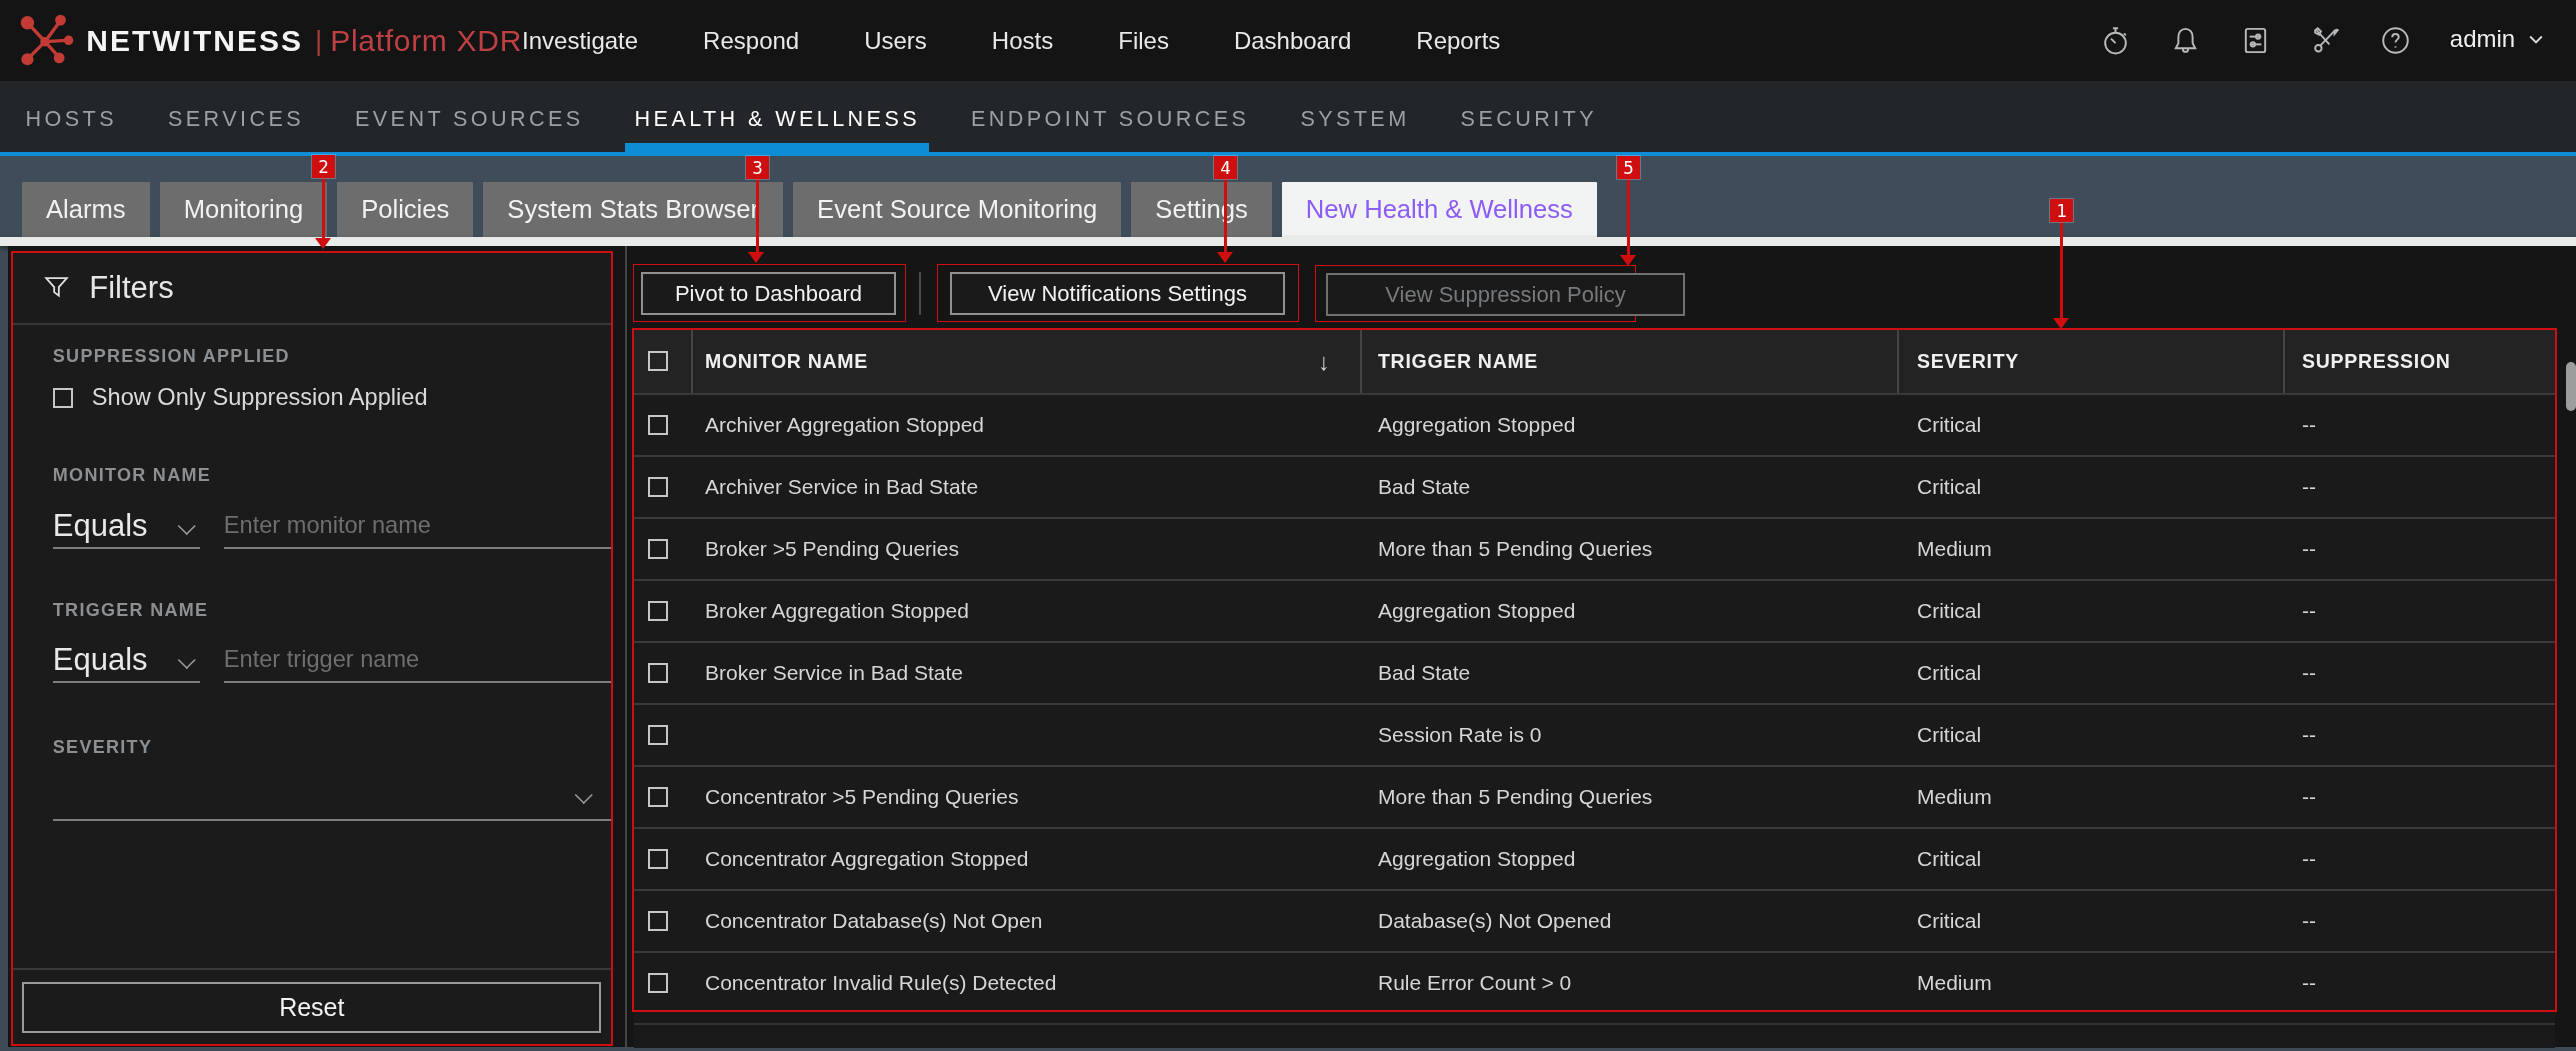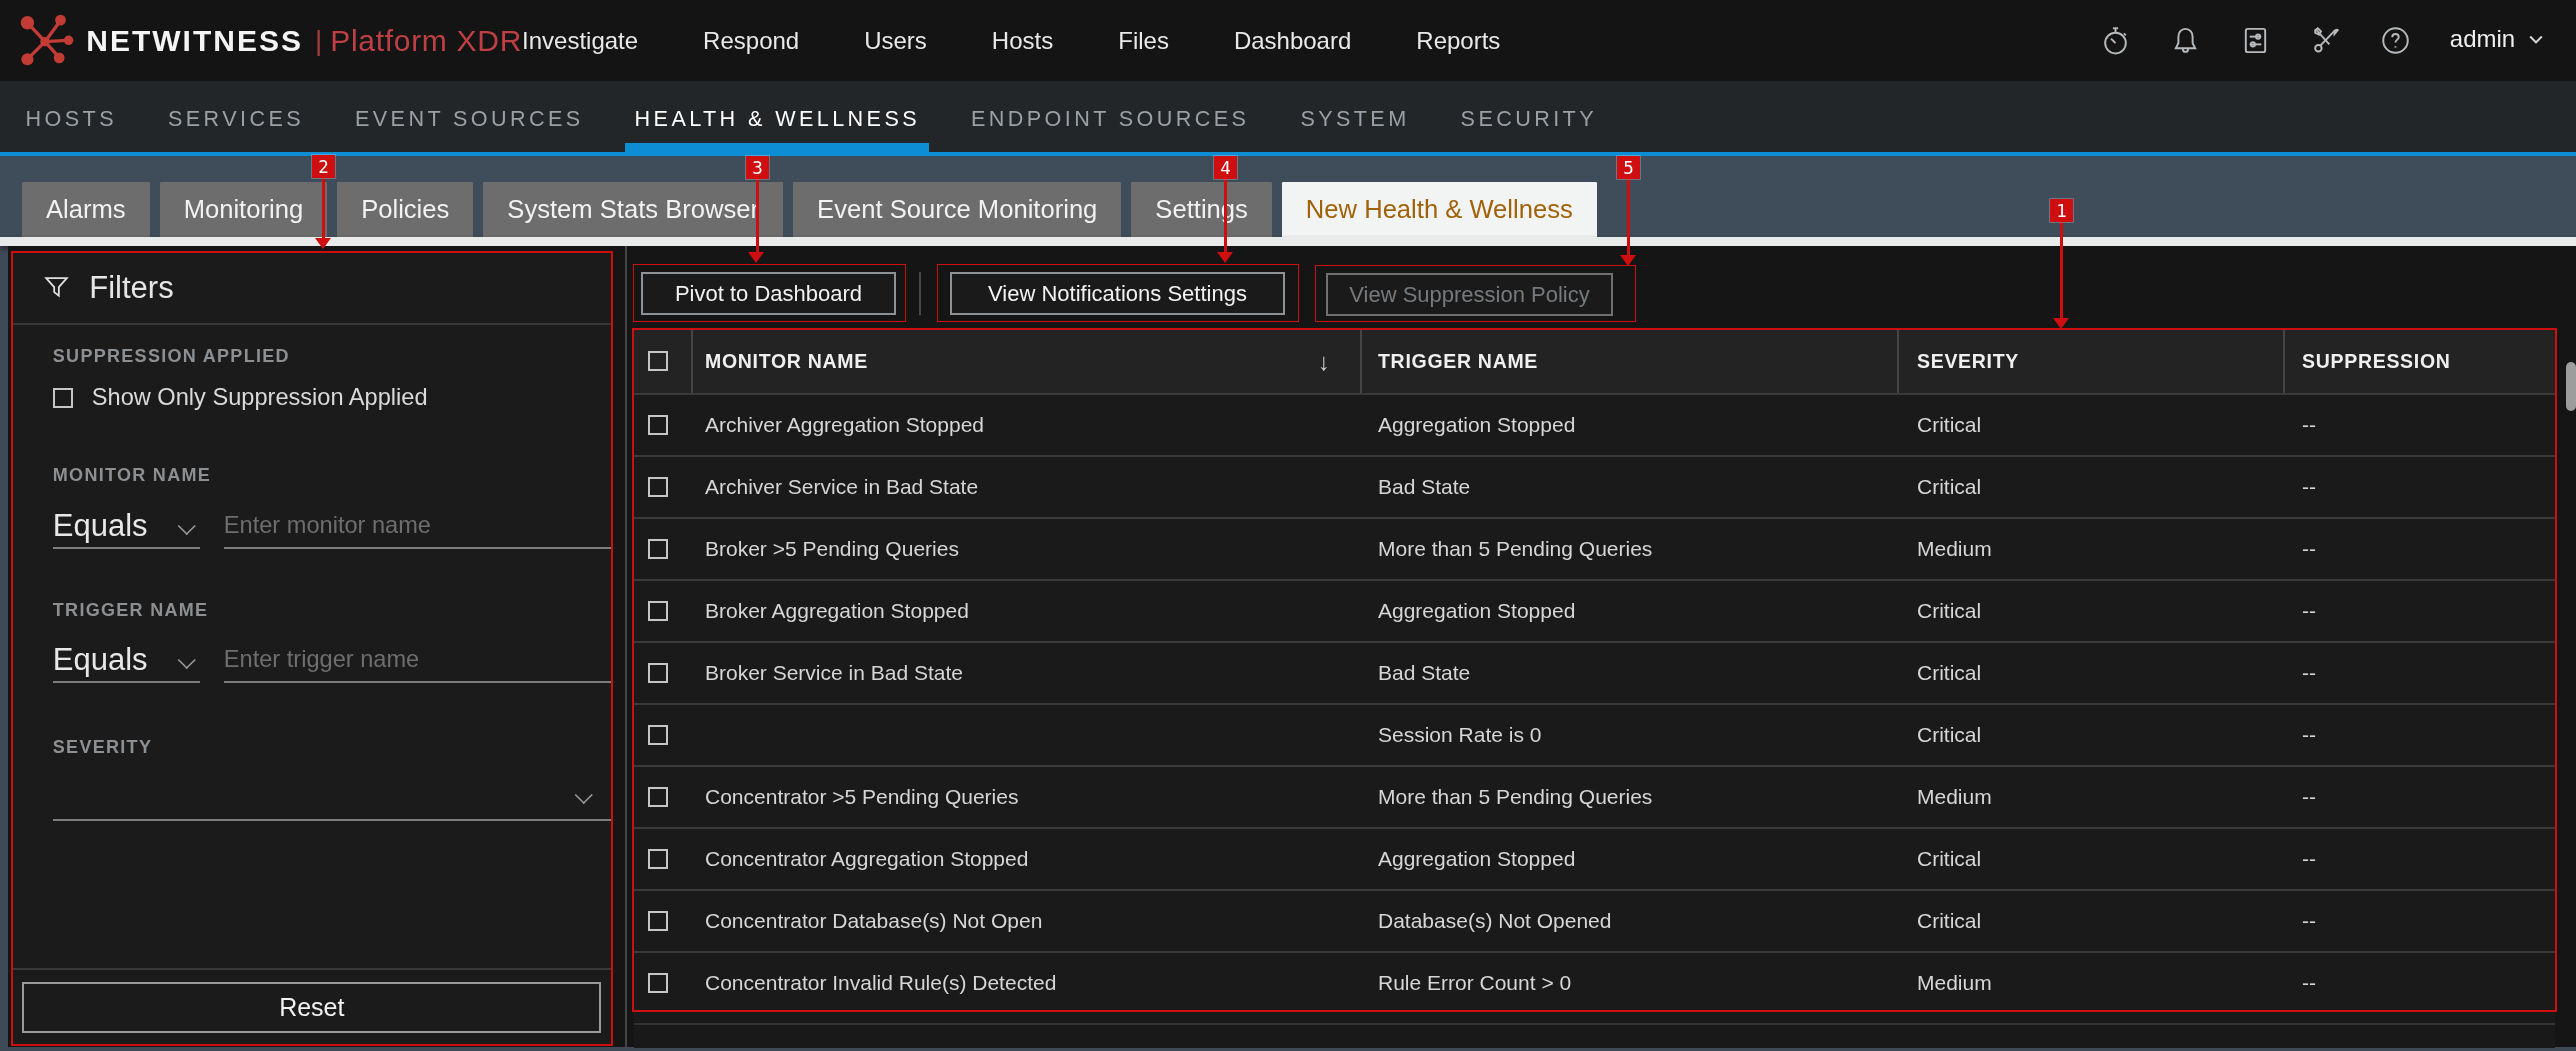--- a/index.html
+++ b/index.html
@@ -23,21 +23,21 @@
   .admin svg{stroke:#d8d8d8;fill:none;stroke-width:2.4;}
   
   .subnav{position:absolute;left:0;top:81px;width:2576px;height:75px;background:#232629;display:flex;align-items:stretch;padding-left:25.6px;gap:51px;box-sizing:border-box;}
   .subnav-item{position:relative;display:flex;align-items:center;color:#9aa0a5;font-size:21.6px;letter-spacing:3.4px;cursor:pointer;}
   .subnav-item.active{color:#ffffff;}
   .subnav-item.active::after{content:"";position:absolute;left:-9.4px;right:-9.4px;bottom:0;height:12.8px;background:#0d8ed4;}
   .blue-line{position:absolute;left:0;top:152px;width:2576px;height:4.7px;background:#0d8ed4;}
   
   .tabstrip{position:absolute;left:0;top:156px;width:2576px;height:81px;background:#3f4c59;display:flex;align-items:flex-end;padding-left:22px;gap:10px;box-sizing:border-box;}
   .tab{height:55px;background:#6d6d6d;color:#f2f2f2;font-size:25.6px;display:flex;align-items:center;padding:0 24px;cursor:pointer;border-radius:1.3px 1.3px 0 0;white-space:nowrap;}
-  .tab.active{background:#f2f3f3;color:#a16207;}
+  .tab.active{background:#f2f3f3;color:#8b5cf6;}
   .white-strip{position:absolute;left:0;top:237px;width:2576px;height:9.4px;background:#e9ebeb;box-shadow:0 2.7px 5.4px rgba(0,0,0,0.45);}
   .content-bg{position:absolute;left:8px;top:246px;width:2568px;height:801px;background:#151515;}
   
   .filters-box{position:absolute;left:10.8px;top:251px;width:602px;height:795px;border:2px solid #cf0f0f;background:#1b1b1b;box-sizing:border-box;}
   .filters-title{position:absolute;left:0;top:0;right:0;height:72px;display:flex;align-items:center;padding-left:28px;gap:17.5px;color:#e6e6e6;font-size:31px;font-weight:300;border-bottom:2px solid #383838;box-sizing:border-box;}
   .filters-title svg{stroke:#e0e0e0;fill:none;stroke-width:1.4;}
   .f-label{position:absolute;left:40px;color:#8d9093;font-size:18px;font-weight:bold;letter-spacing:1.3px;}
   .cbx{width:20px;height:20px;border:2px solid #c6c6c6;background:transparent;box-sizing:border-box;cursor:pointer;}
   .f-check-row{position:absolute;left:40px;top:131px;display:flex;align-items:center;gap:19px;}
   .f-check-label{color:#dadada;font-size:23.6px;}
@@ -257,21 +257,21 @@
 
 <div class="panel-divider"></div>
 
 <div class="co-box" style="left:633px;top:264px;width:273px;height:58px;"></div>
 <div class="co-box" style="left:937px;top:264px;width:362px;height:58px;"></div>
 <div class="co-box" style="left:1315px;top:265px;width:321px;height:57px;"></div>
 
 <button class="tool-btn" style="left:641px;top:272px;width:255px;">Pivot to Dashboard</button>
 <div class="btn-sep"></div>
 <button class="tool-btn" style="left:950px;top:272px;width:335px;">View Notifications Settings</button>
-<button class="tool-btn disabled" style="left:1326px;top:273px;width:287px;">View Suppression Policy</button>
+<button class="tool-btn disabled" style="left:1326px;top:273px;width:359px;">View Suppression Policy</button>
 
 <section class="table-box">
   <div class="t-header">
     <span class="cbx h-cbx"></span>
     <span class="hcell h-monitor">MONITOR NAME</span>
     <span class="sort">↓</span>
     <span class="hcell h-trigger">TRIGGER NAME</span>
     <span class="hcell h-severity">SEVERITY</span>
     <span class="hcell h-suppression">SUPPRESSION</span>
     <span class="colsep s1"></span>

